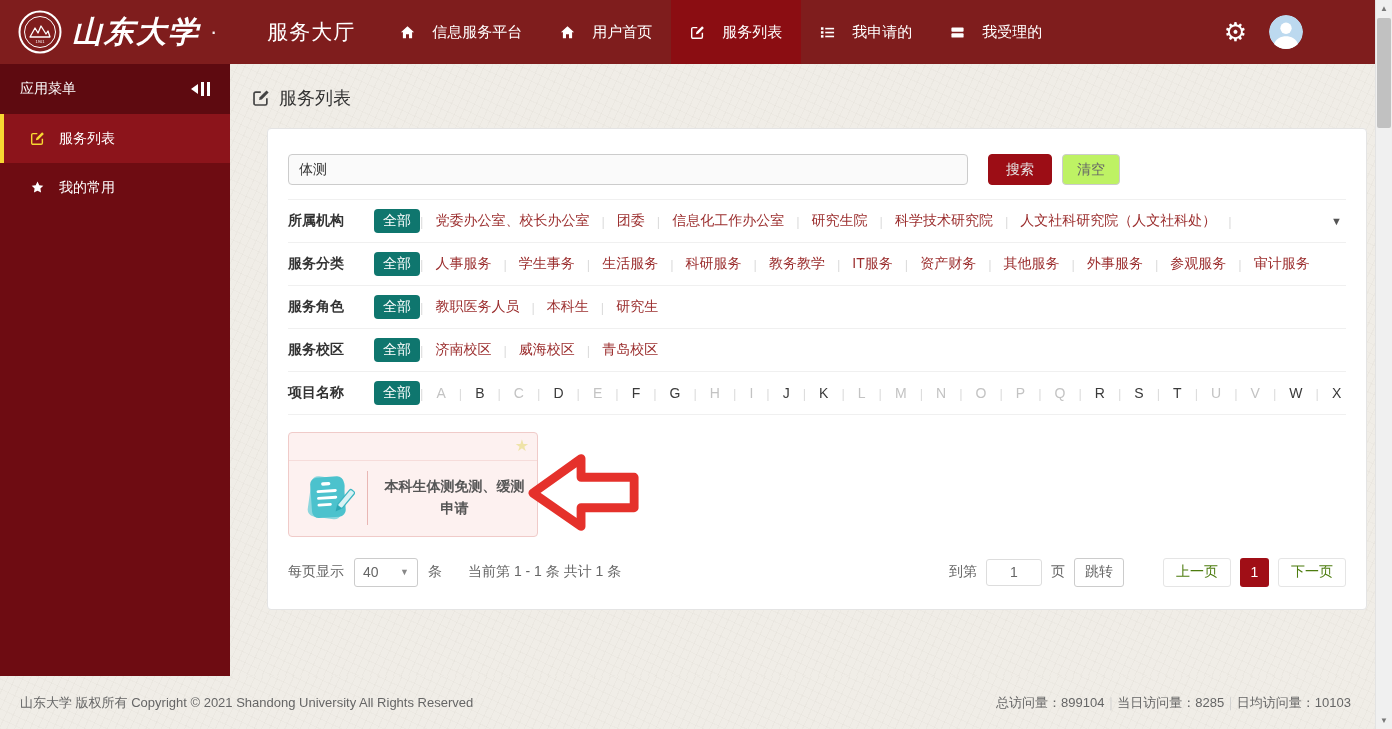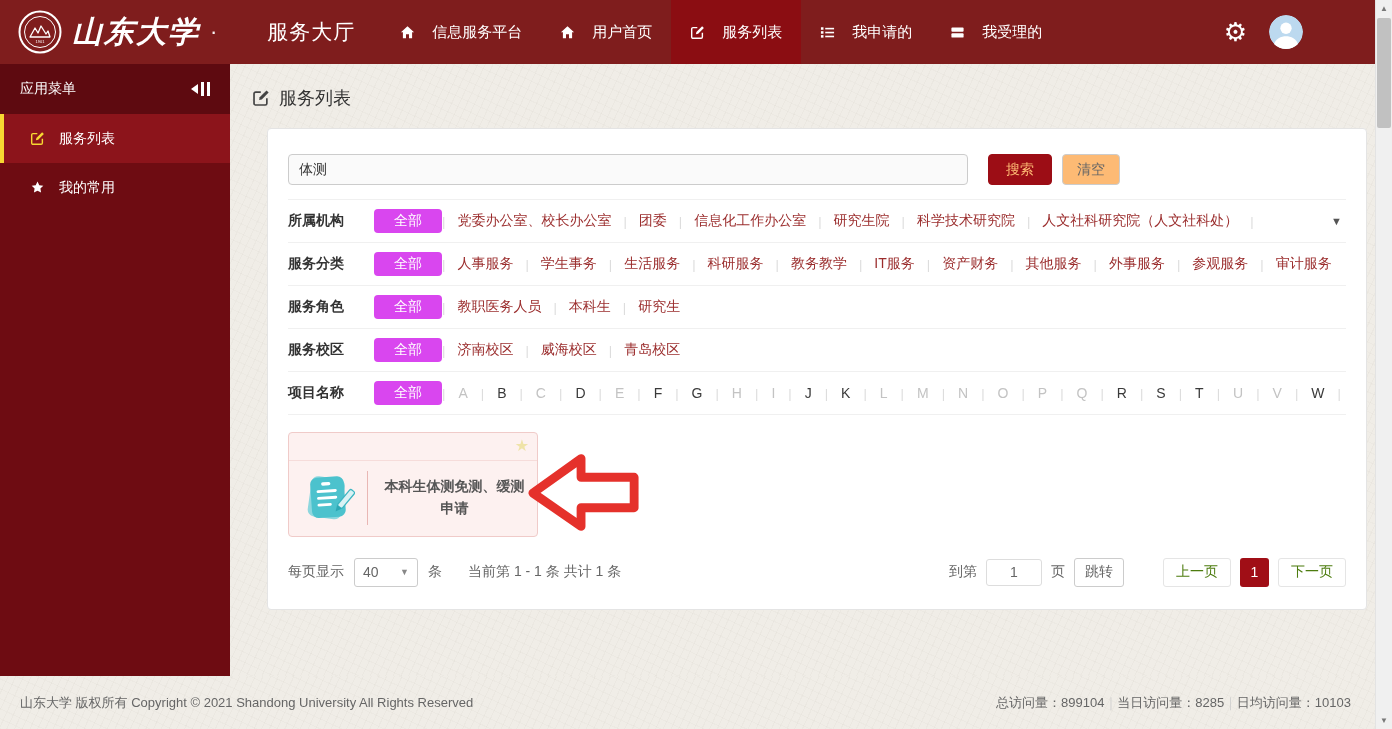--- a/index.html
+++ b/index.html
@@ -42,29 +42,29 @@
   .main { position:absolute; left:230px; top:64px; width:1145px; height:612px; }
   .page-title { position:absolute; left:22px; top:22px; display:flex; align-items:center; gap:9px; color:#333; font-size:18px; }
   .page-title .t-icon { color:#444; display:flex; }
 
   .card { position:absolute; left:37px; top:64px; width:1100px; height:482px; background:#fff;
           border:1px solid #e4e4e4; border-radius:4px; }
 
   .search-row { position:absolute; left:20px; top:25px; display:flex; align-items:center; }
   .search-input { width:680px; height:31px; background:#fafafa; border:1px solid #ccc; border-radius:4px;
                   padding:0 10px; font-size:14px; color:#333; outline:none; font-family:inherit; }
-  .btn-search { margin-left:20px; width:64px; height:31px; background:#9c0d15; color:#fdba74; border:1px solid #9c0d15;
+  .btn-search { margin-left:20px; width:64px; height:31px; background:#9c0d15; color:#e5e5e5; border:1px solid #9c0d15;
                 border-radius:4px; font-size:14px; cursor:pointer; font-family:inherit; }
-  .btn-clear { margin-left:10px; width:58px; height:31px; background:#fdba74; color:#666; border:1px solid #ccc;
+  .btn-clear { margin-left:10px; width:58px; height:31px; background:#bef264; color:#666; border:1px solid #ccc;
                border-radius:4px; font-size:14px; cursor:pointer; font-family:inherit; }
 
   .filter-area { position:absolute; left:20px; right:20px; top:70px; border-top:1px solid #f0f0f0; }
   .filter-row { position:relative; height:43px; border-bottom:1px solid #f0f0f0; display:flex; align-items:center; }
   .filter-label { width:70px; margin-right:16px; font-weight:bold; color:#333; font-size:14px; flex:none; }
-  .badge-all { background:#d946ef; color:#fff; font-size:14px; padding:3px 20px; border-radius:4px; cursor:pointer; flex:none; }
+  .badge-all { background:#0f766e; color:#fff; font-size:14px; padding:3px 9px; border-radius:4px; cursor:pointer; flex:none; }
   .filter-options { display:flex; align-items:center; flex-wrap:nowrap; overflow:hidden; }
   .option { color:#9b2d2d; font-size:14px; padding:0 12px; cursor:pointer; white-space:nowrap; }
   .option.disabled { color:#c3c3c3; cursor:default; }
   .letters .option { padding:0 13px; color:#3a3a3a; }
   .letters .option.disabled { color:#c3c3c3; }
   .sep { color:#ddd; font-size:13px; }
   .expander { position:absolute; right:4px; top:50%; transform:translateY(-50%); color:#555; font-size:11px; cursor:pointer; }
 
   .service-card { position:absolute; left:20px; top:303px; width:250px; height:105px; background:#fdf1f0;
                   border:1px solid #f0cbc9; border-radius:4px; cursor:pointer; }

